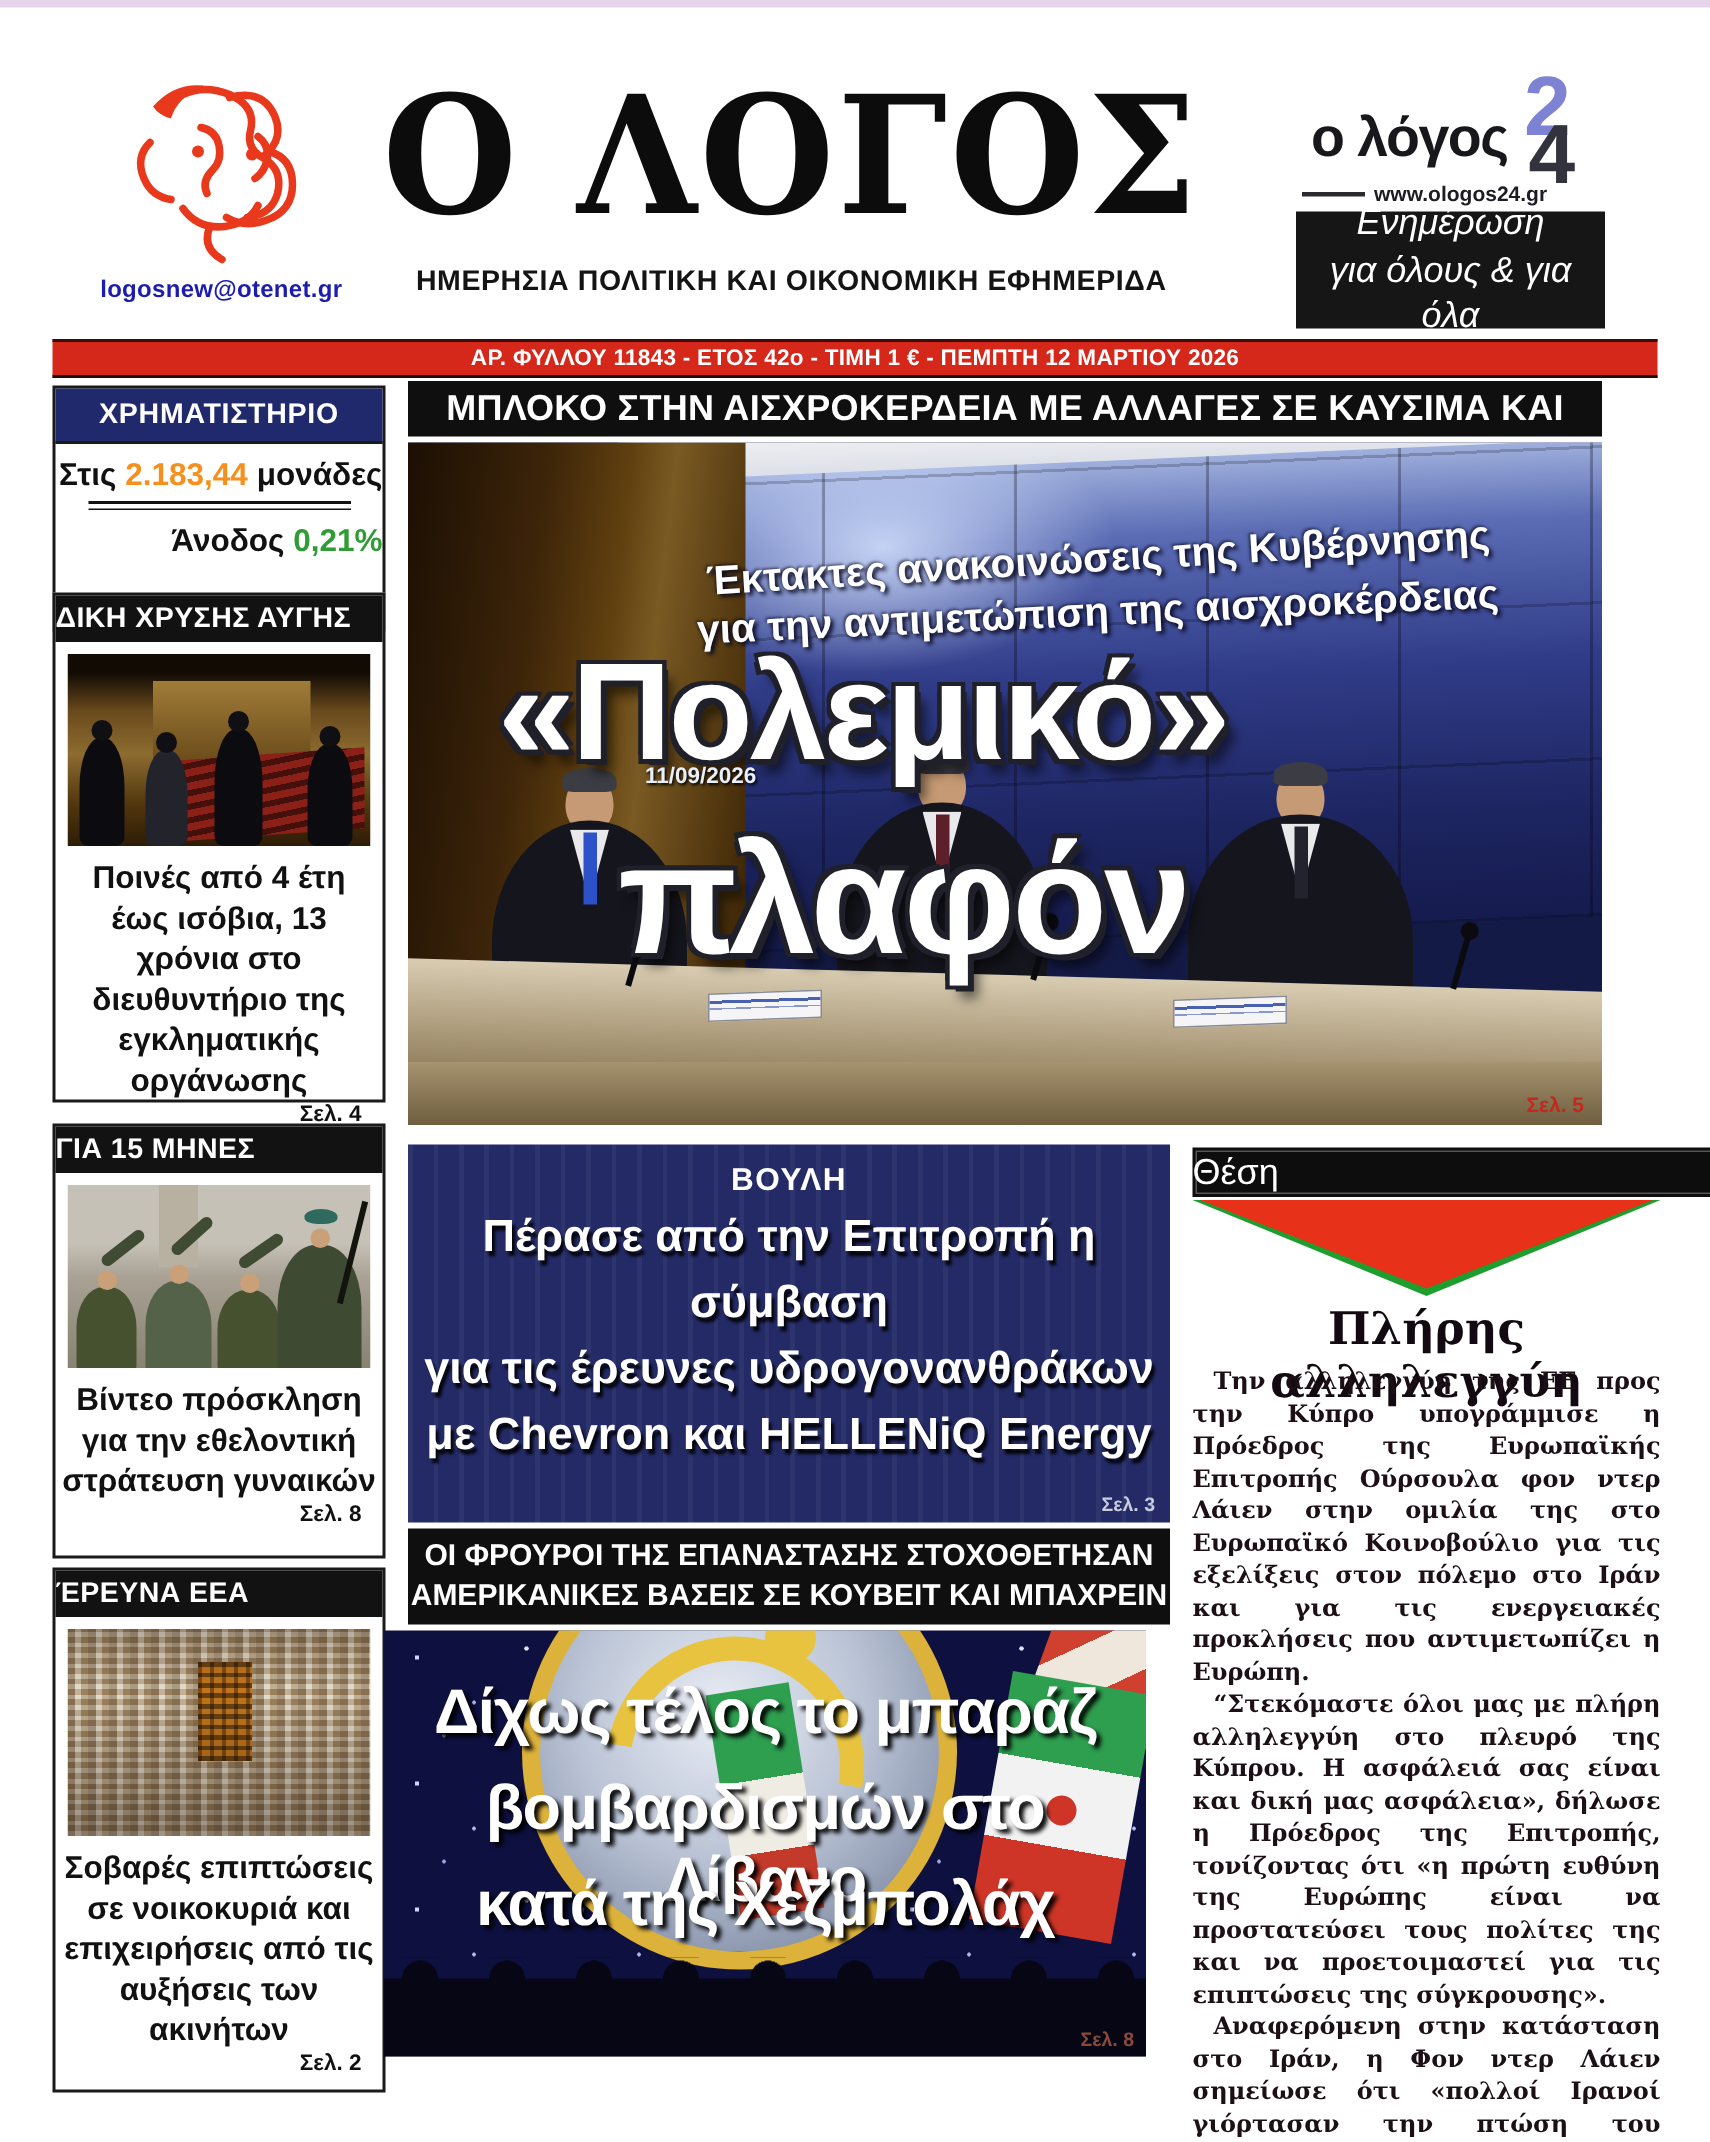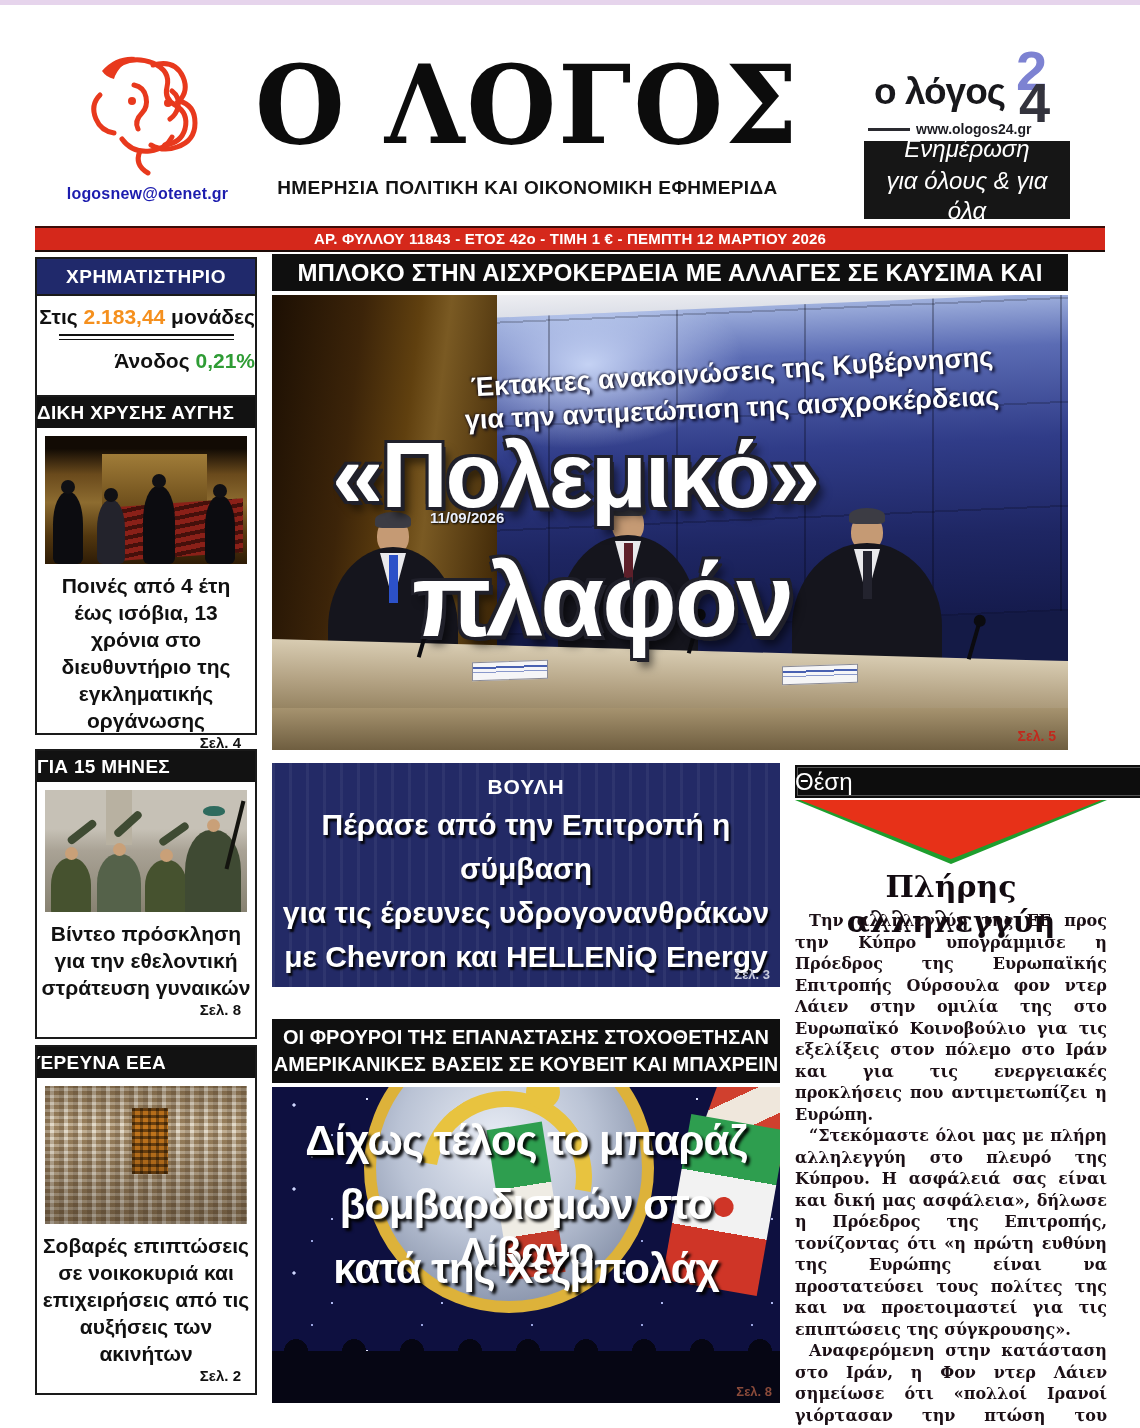--- a/index.html
+++ b/index.html
@@ -113,34 +113,34 @@
   #lead-k1{top:62px;transform:rotate(-3.4deg);}
   #lead-k2{top:98px;transform:rotate(-2.6deg);}
   .megahead{position:absolute;text-align:left;color:#fff;font-weight:bold;letter-spacing:-2px;
      text-shadow:4px 4px 0 #20202a,-3px -3px 0 #20202a,3px -3px 0 #20202a,-3px 3px 0 #20202a,7px 9px 8px rgba(0,0,0,.55);}
   #lead-h1{left:60px;top:128px;width:700px;font-size:92px;}
   #lead-h2{left:140px;top:246px;width:640px;font-size:104px;}
   #lead-date{position:absolute;left:158px;top:214px;font-size:15px;font-weight:bold;color:#e9eefb;
      text-shadow:1px 1px 2px #000;}
   #lead-pref{position:absolute;right:12px;bottom:6px;color:#c2281c;font-weight:bold;font-size:14px;}
 
-  #parl-box{left:272px;top:758px;width:508px;height:224px;background:#232a66;
+  #parl-box{left:272px;top:758px;width:508px;height:252px;background:#232a66;
      background-image:repeating-linear-gradient(90deg,rgba(255,255,255,.05) 0 3px,transparent 3px 17px);
      box-sizing:border-box;padding-top:12px;}
   #parl-kicker{text-align:center;color:#fff;font-weight:bold;font-size:21px;letter-spacing:1px;}
   .parl-line{text-align:center;color:#fff;font-weight:bold;font-size:30px;line-height:44px;
      text-shadow:2px 3px 2px rgba(0,0,0,.9);}
   #parl-lines{margin-top:4px;}
   #parl-pref{position:absolute;right:10px;bottom:5px;color:#c9ccdd;font-weight:bold;font-size:13px;}
 
   #guards-bar{left:272px;top:1014px;width:508px;height:64px;background:#0f0f0f;color:#fff;
      display:flex;flex-direction:column;justify-content:center;text-align:center;
      font-weight:bold;font-size:20px;line-height:27px;}
 
-  #leb-photo{left:272px;top:1082px;width:508px;height:316px;background:#0e1040;overflow:hidden;
+  #leb-photo{left:256px;top:1082px;width:508px;height:284px;background:#0e1040;overflow:hidden;
      background-image:radial-gradient(circle 1.6px at 22px 18px,#cfd6ff 98%,transparent),
                       radial-gradient(circle 1.2px at 60px 48px,#aeb8f0 98%,transparent),
                       radial-gradient(circle 1.4px at 95px 12px,#dde2ff 98%,transparent),
                       radial-gradient(circle 1.1px at 40px 70px,#9aa4e0 98%,transparent);
      background-size:110px 84px;}
   #leb-photo .emblem{position:absolute;left:92px;top:-64px;width:266px;height:266px;border-radius:50%;
      border:12px solid #ddb23a;background:radial-gradient(circle at 45% 40%,#e9edf5 0%,#bac3d5 45%,#8d98af 75%,#6c7791 100%);}
   #leb-photo .emblem::before{content:"";position:absolute;left:44px;top:56px;width:140px;height:140px;border-radius:50%;
      border:16px solid #e8c33f;border-left-color:transparent;border-bottom-color:transparent;transform:rotate(-35deg);}
   #leb-photo .emblem::after{content:"";position:absolute;left:150px;top:40px;width:34px;height:34px;border-radius:50%;background:#e8c33f;}

